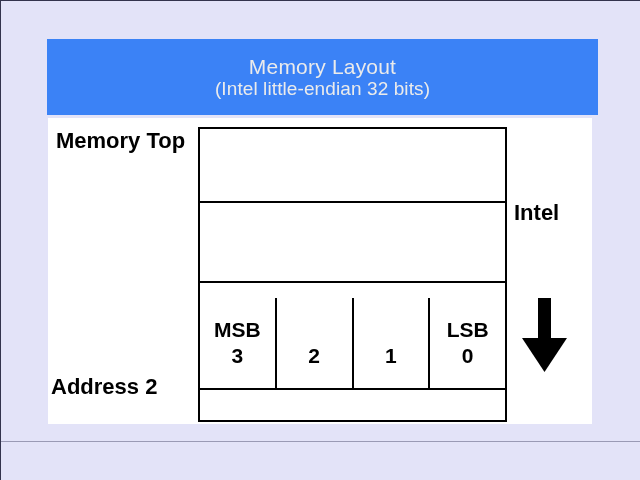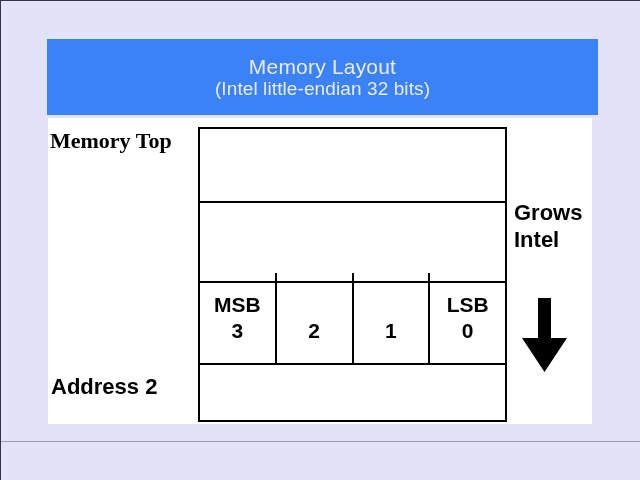--- a/index.html
+++ b/index.html
@@ -76,21 +76,21 @@
     border-collapse: collapse;
   }
   .mem-row {
     position: absolute;
     left: 0;
     width: 100%;
     border-bottom: 2px solid #000;
   }
   #row-top    { top: 0;     height: 74px; }
   #row-mid    { top: 74px;  height: 80px; }
-  #row-bytes  { top: 144px; height: 92px; display: flex; }
+  #row-bytes  { top: 169px; height: 92px; display: flex; }
   #row-bottom { top: 226px; height: 67px; border-bottom: none; }
 
   .byte-cell {
     flex: 1 1 0;
     border-right: 2px solid #000;
     display: flex;
     flex-direction: column;
     align-items: center;
     justify-content: center;
     line-height: 1.05;
@@ -110,21 +110,21 @@
   }
 
   
   .side-label {
     position: absolute;
     font-weight: bold;
     color: #000;
     font-size: 22px;
     white-space: nowrap;
   }
-  #label-memory-top { left: 2px;  top: 10px; font-family: Liberation Serif, serif; }
+  #label-memory-top { left: 8px;  top: 10px; }
   #label-address-0  { left: 3px;  top: 256px; }
 
   
   #stack-note {
     position: absolute;
     left: 466px;   
     top: 82px;     
     font-size: 22px;
     font-weight: bold;
     color: #000;
@@ -192,21 +192,20 @@
           <span class="byte-num">0</span>
         </div>
 
       </div>
 
       <div class="mem-row" id="row-bottom"></div>
 
     </div>
 
     <div id="stack-note">
-      <div>Grows</div>
       <div>Intel</div>
     </div>
 
     <svg id="stack-arrow" viewBox="0 0 56 76">
       <rect x="20" y="0" width="13" height="48" fill="#000"></rect>
       <polygon points="4,40 49,40 26.5,74" fill="#000"></polygon>
     </svg>
 
   </div>
 </div>

